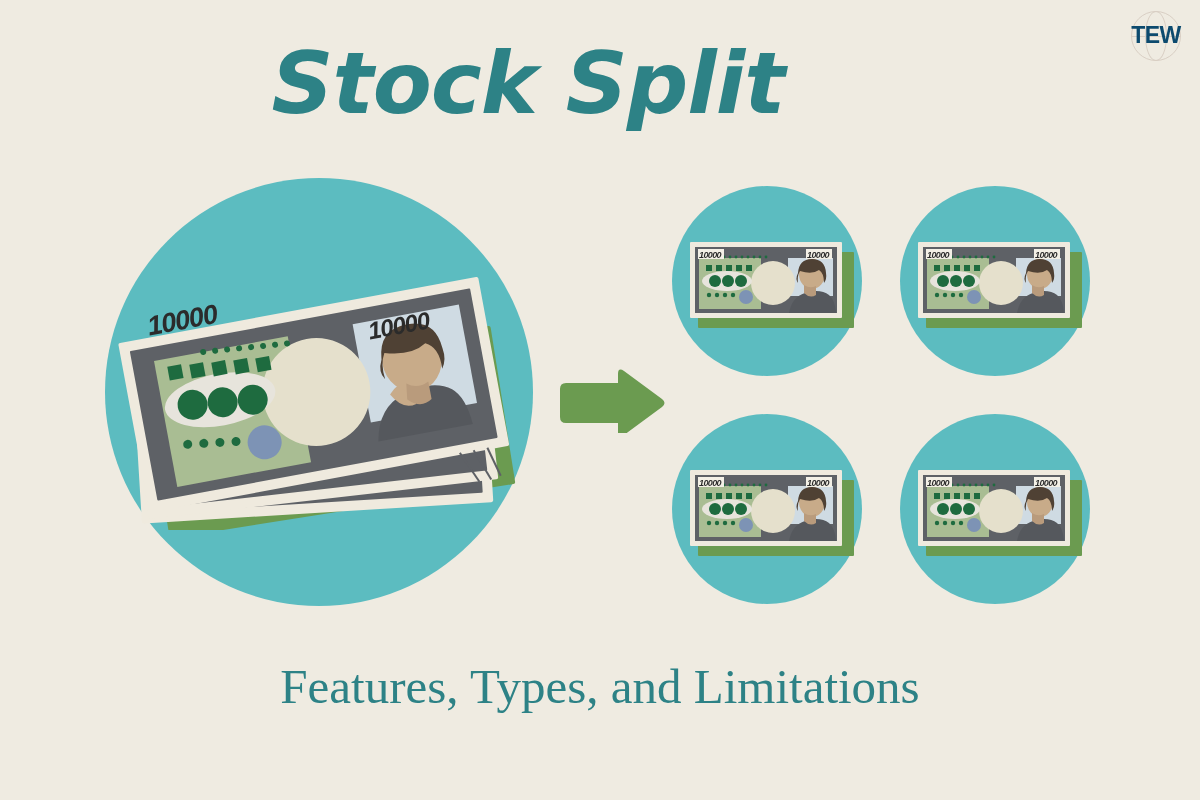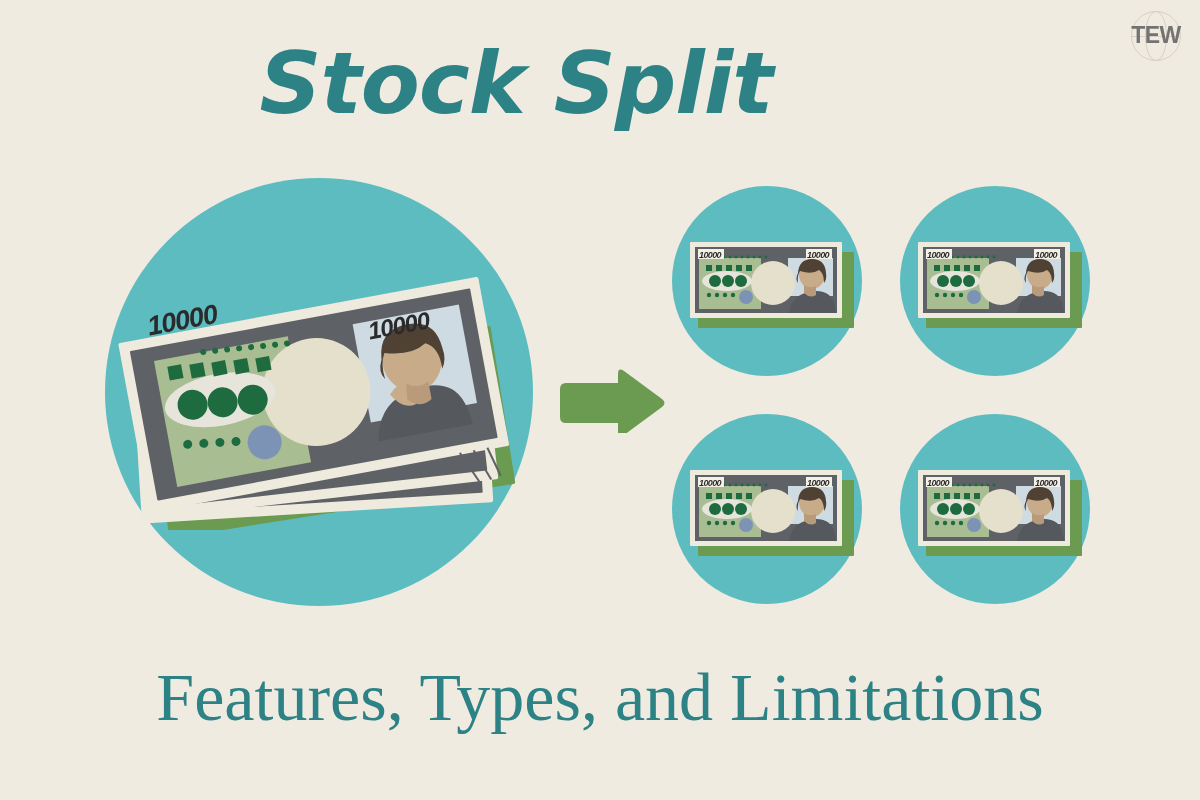--- a/index.html
+++ b/index.html
@@ -59,28 +59,28 @@
   .logo-text {
     position: absolute;
     left: 0;
     top: 16px;
     width: 64px;
     text-align: center;
     font-family: "Liberation Sans", sans-serif;
     font-weight: bold;
     font-size: 23px;
     letter-spacing: -0.5px;
-    color: #737373;
+    color: #0c4a6e;
     line-height: 1;
   }
 
   
   .title {
     position: absolute;
-    left: 0;
+    left: 12px;
     top: 36px;
     width: 1032px;
     text-align: center;
     font-family: "DejaVu Sans", sans-serif;
     font-weight: bold;
     font-style: italic;
     font-size: 86px;
     letter-spacing: -1px;
     color: #2d8286;
     line-height: 1.1;
@@ -88,21 +88,21 @@
   }
 
   
   .subtitle {
     position: absolute;
     left: 0;
     top: 660px;
     width: 1200px;
     text-align: center;
     font-family: "Liberation Serif", serif;
-    font-size: 68px;
+    font-size: 49px;
     color: #2d8286;
     line-height: 1.1;
     white-space: nowrap;
   }
 
   
   .big-circle {
     position: absolute;
     left: 105px;
     top: 178px;

